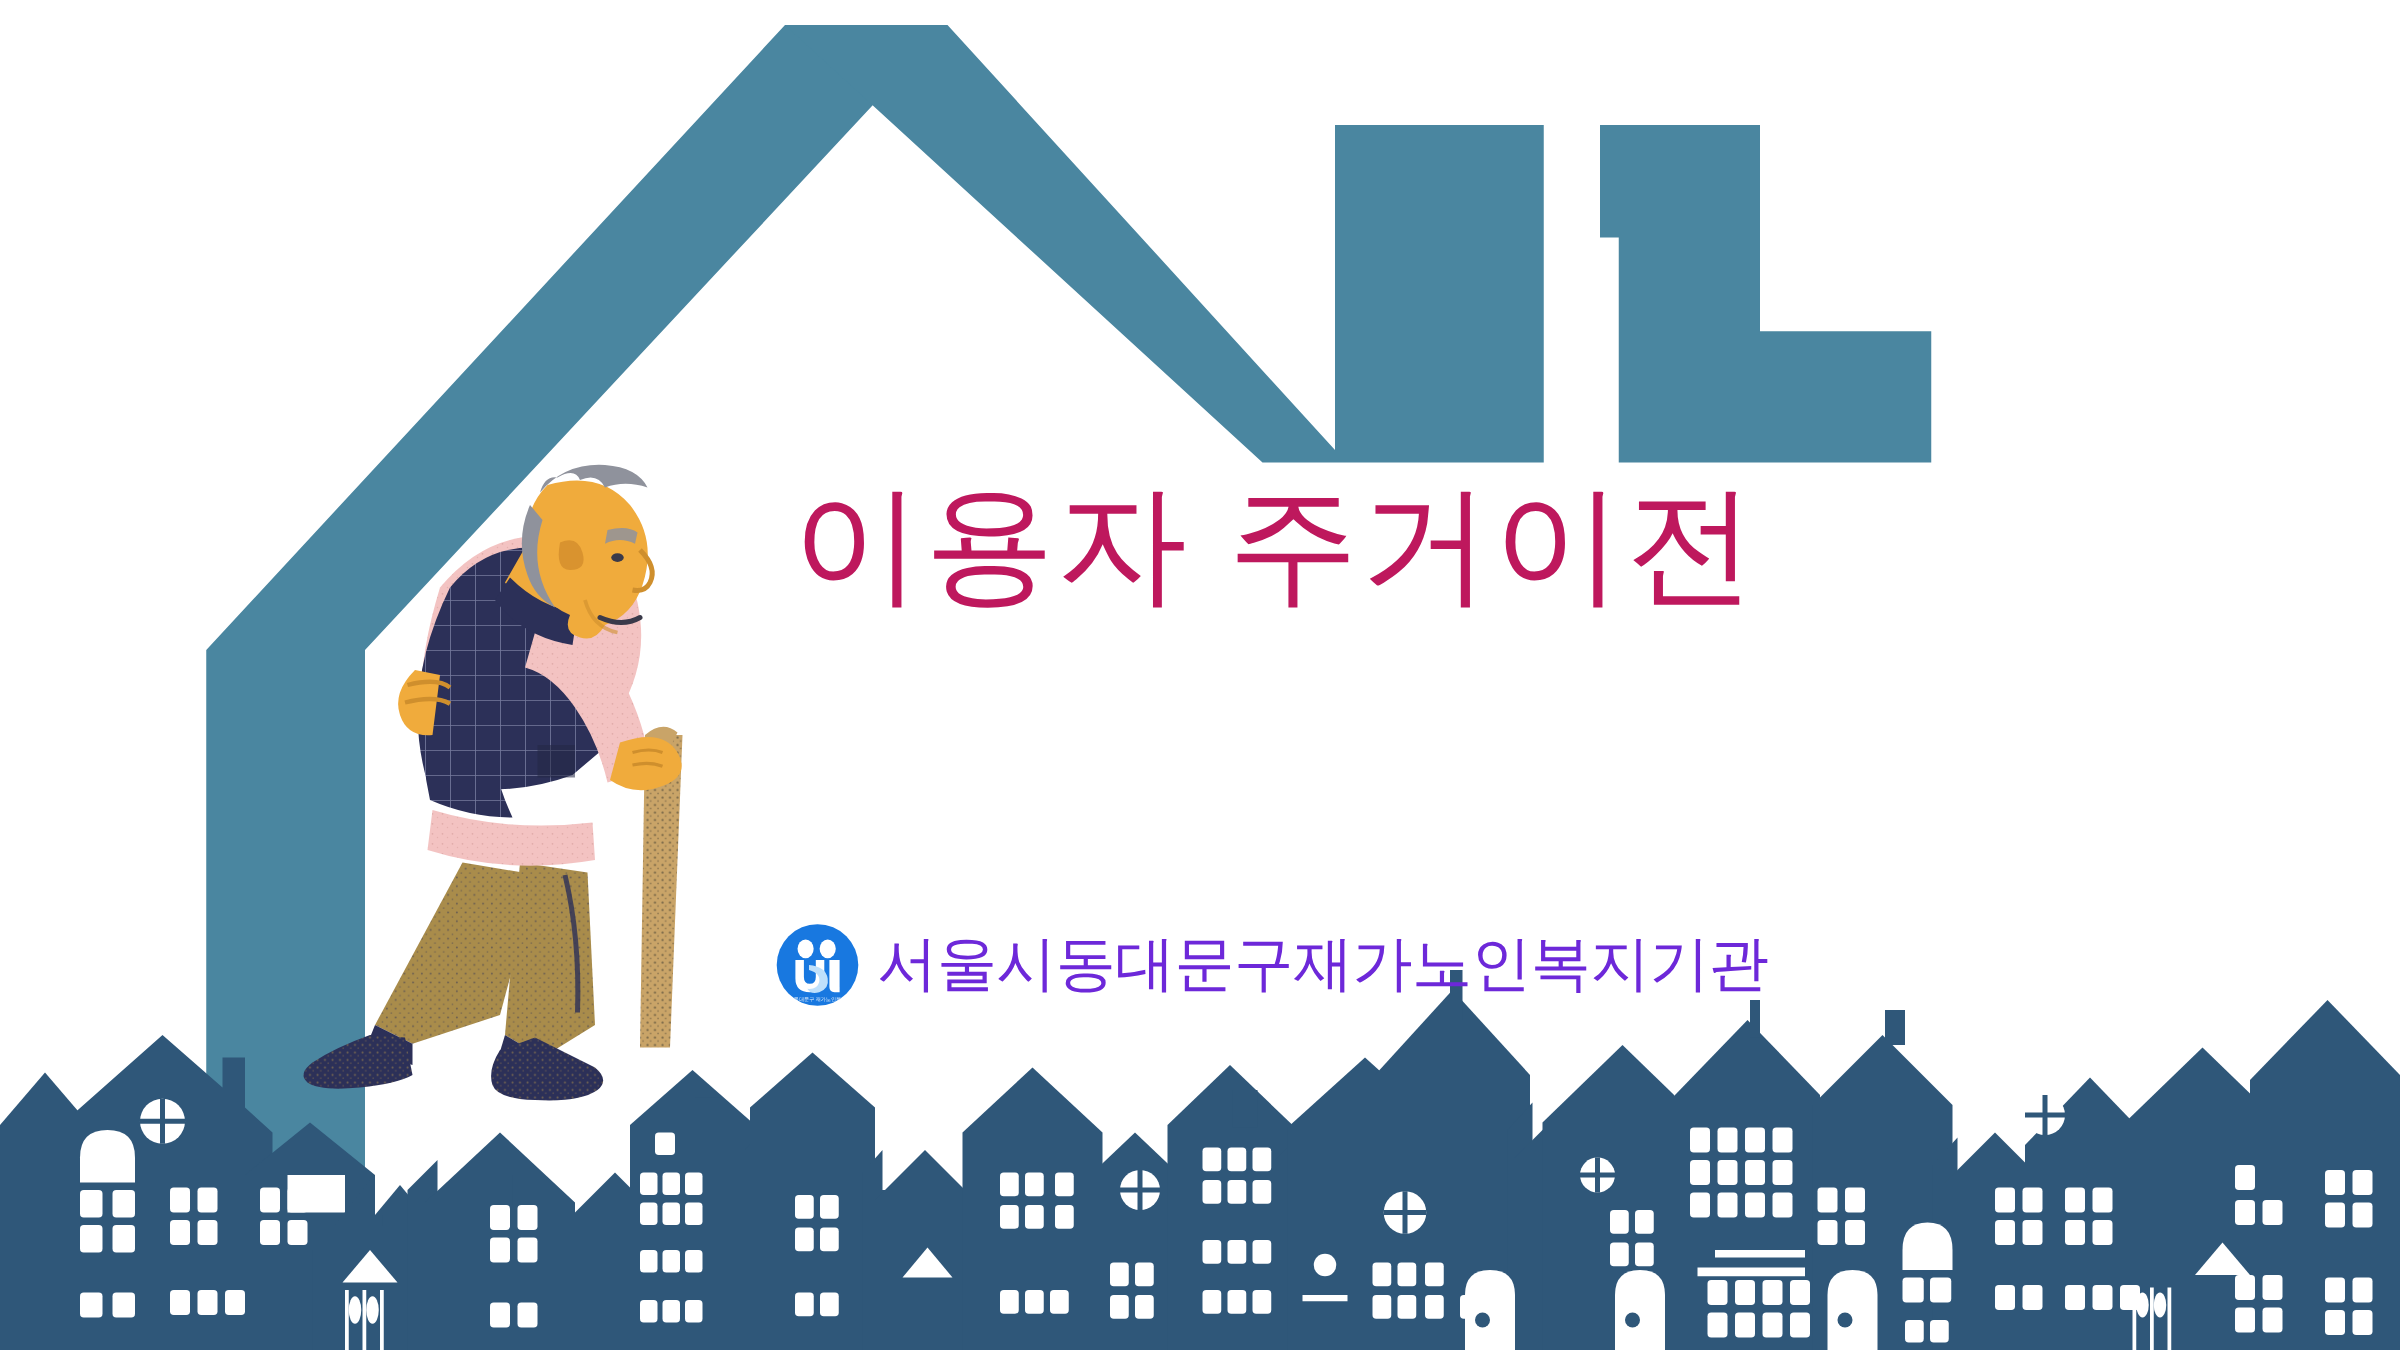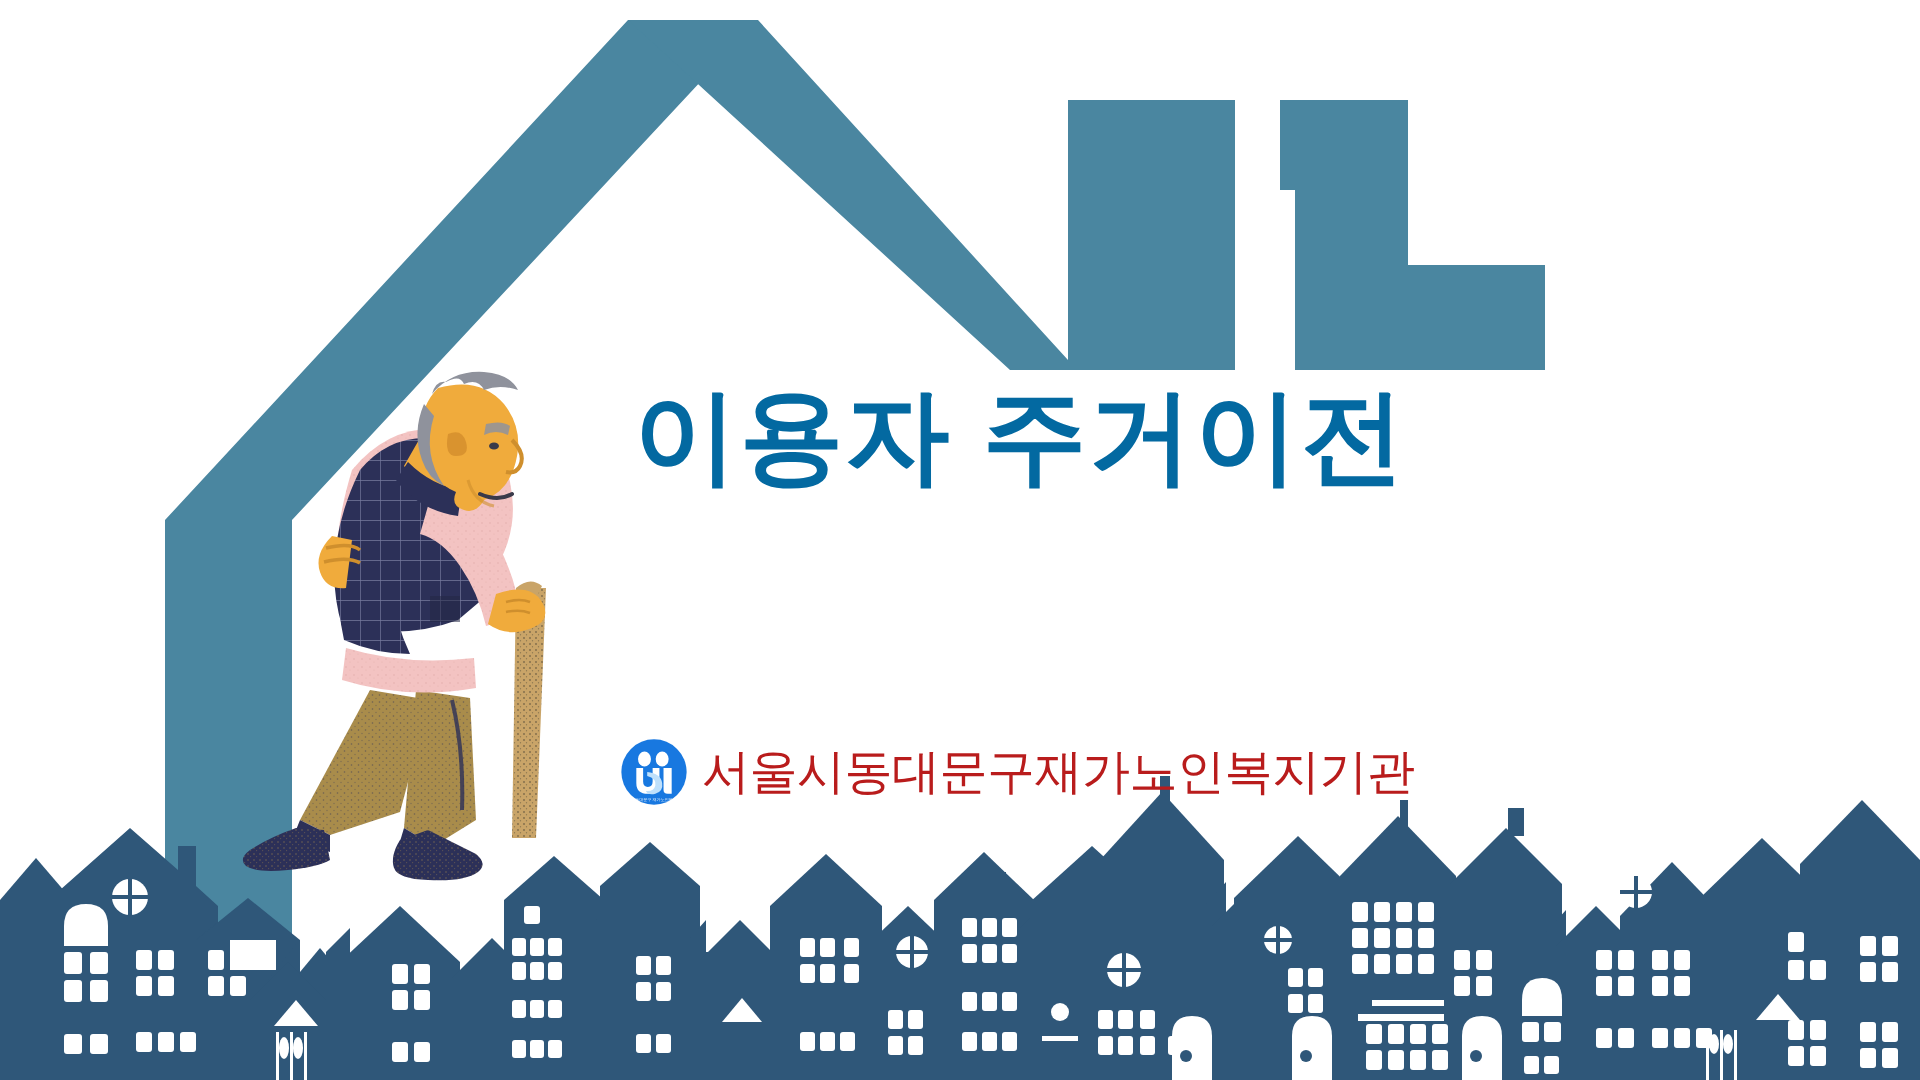--- a/index.html
+++ b/index.html
@@ -28,41 +28,41 @@
     position:absolute;
     left:560px; top:375px;
     width:920px;
     text-align:center;
     z-index:5;
   }
   .title-line {
     font-family:"Liberation Sans", sans-serif;
     font-size:104px;
     line-height:122px;
-    font-weight:700;
-    color:#0369a1;
+    font-weight:400;
+    color:#be185d;
     letter-spacing:2px;
     white-space:nowrap;
   }
 
   
   #org-row {
     position:absolute;
     left:620px; top:738px;
     display:flex;
     align-items:center;
     gap:14px;
     z-index:5;
   }
   #org-logo { width:68px; height:68px; flex:0 0 auto; display:block; }
   #org-name {
     font-family:"Liberation Sans", sans-serif;
     font-size:48px;
     line-height:56px;
-    color:#b91c1c;
+    color:#6d28d9;
     white-space:nowrap;
     letter-spacing:-0.5px;
     text-align:center;
   }
 </style>
 </head>
 <body>
 
 <div id="slide">
 

